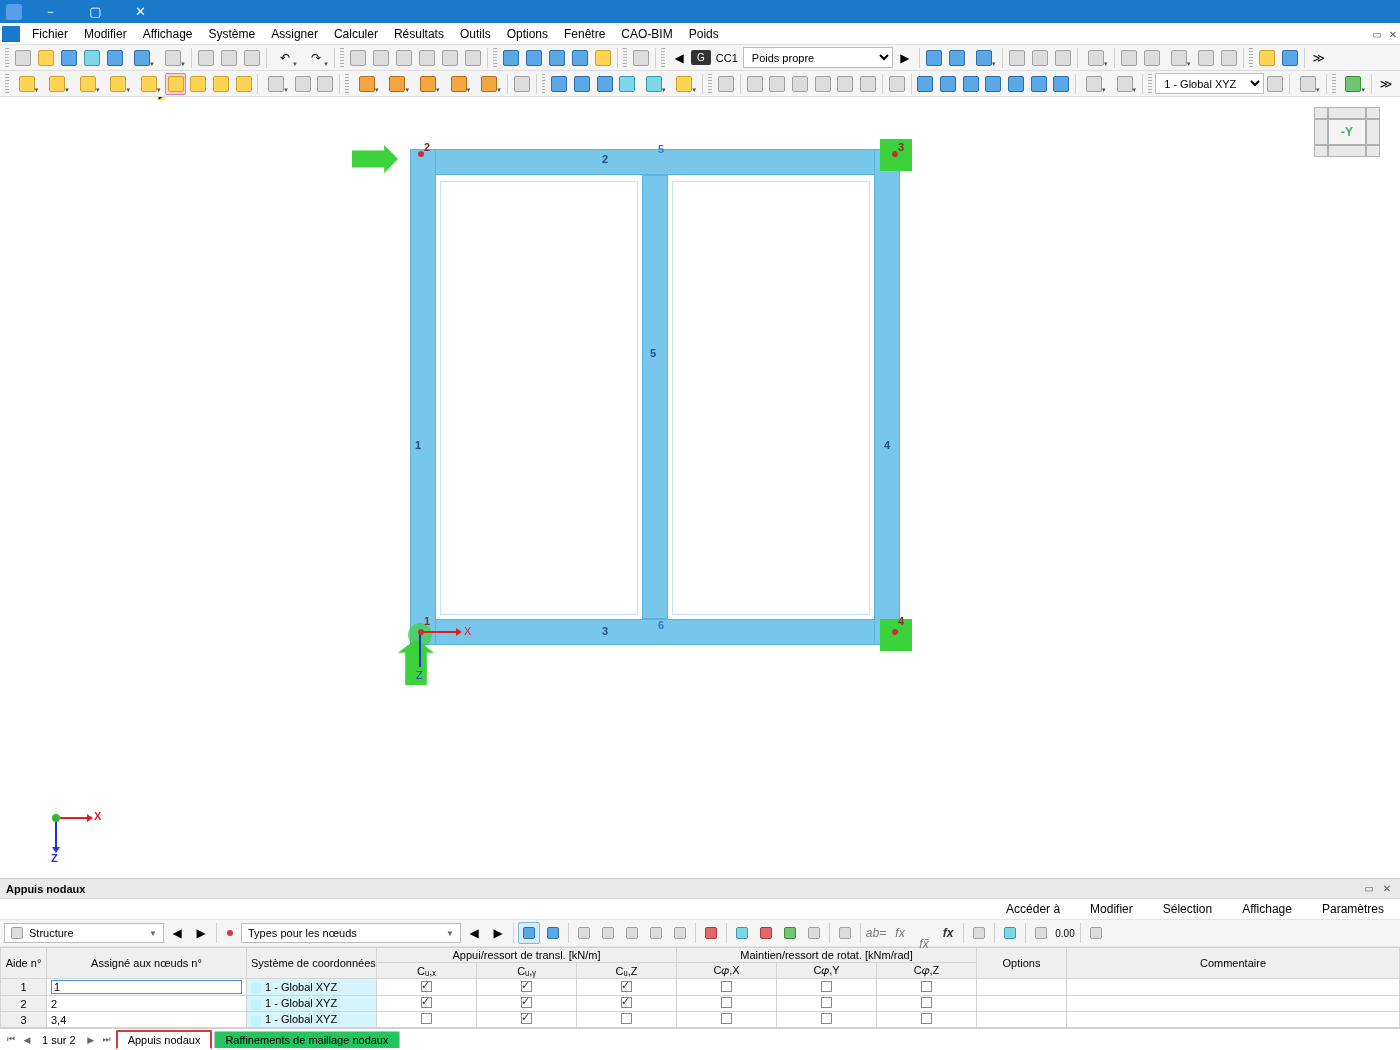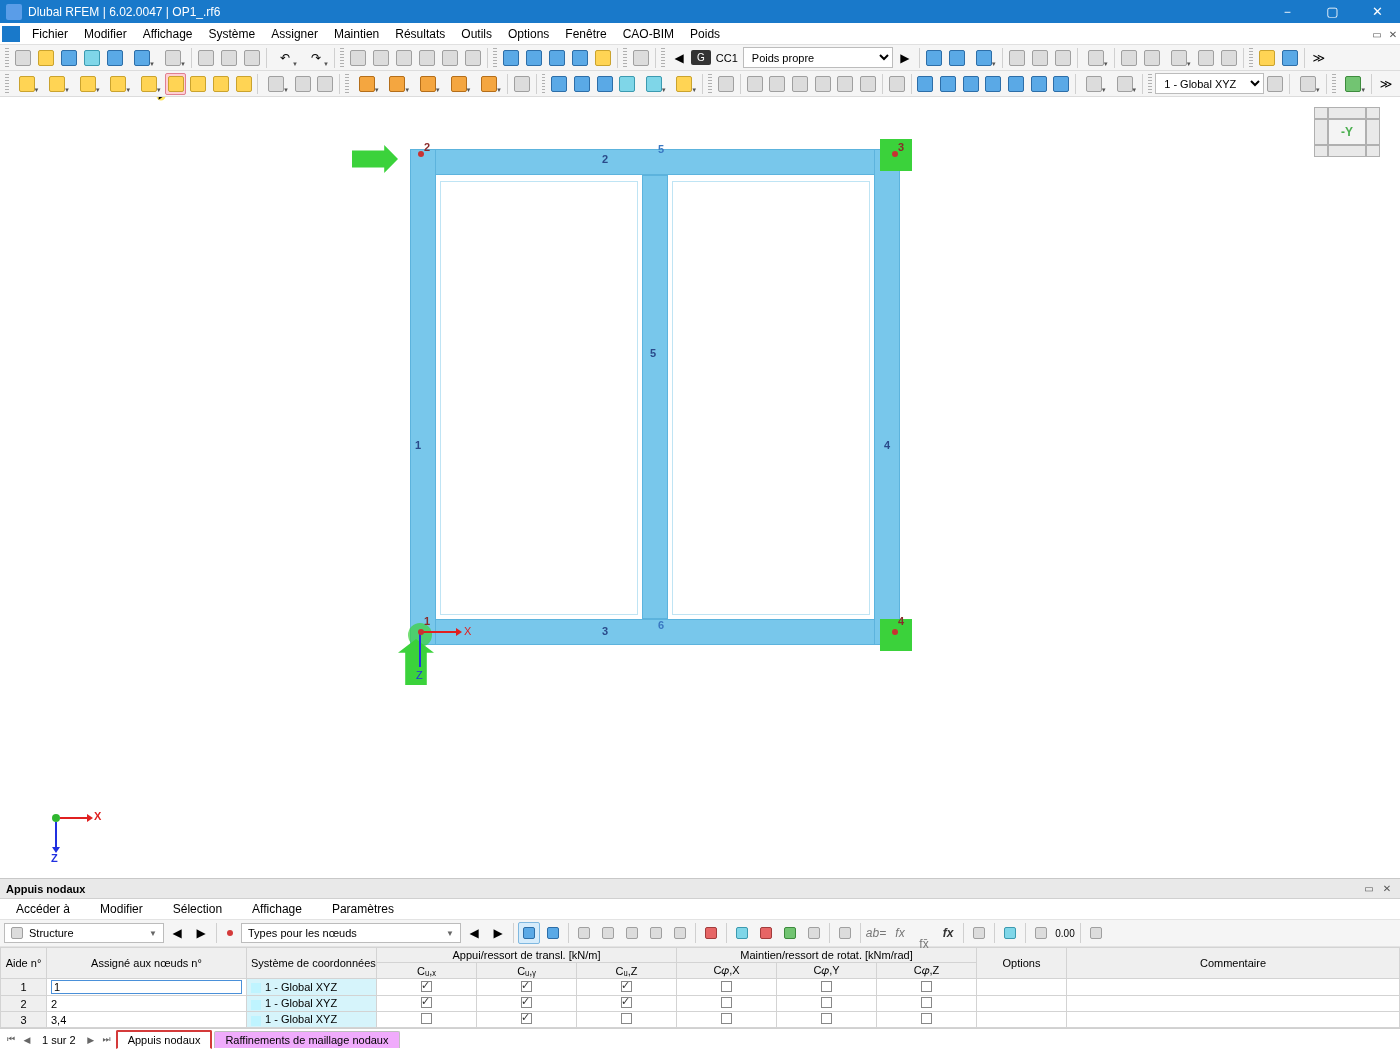--- a/index.html
+++ b/index.html
@@ -70,21 +70,21 @@
 .node-lbl{ position:absolute; font-size:11px; color:#8a2a2a; font-weight:bold;}
 .memb-lbl{ position:absolute; font-size:11px; color:#2a4a8a; font-weight:bold;}
 .sup-green{ background:#3bd23b;}
 .axis-red{ color:#e02020;} .axis-blue{ color:#2030e0;}
 
 
 .dock-panel { border-top:1px solid #c8c8c8; display:flex; flex-direction:column; }
 .dock-header { background:#e9e9e9; height:20px; display:flex; align-items:center; padding:0 6px; font-size:12px; border-bottom:1px solid #d0d0d0;}
 .dock-header .sp { flex:1;}
 .dock-header .wbtn{ width:14px; text-align:center; color:#555; font-size:10px; margin-left:4px;}
-.dock-menu { height:20px; display:flex; align-items:center; gap:14px; padding:2px 8px; font-size:12px;}
+.dock-menu { height:20px; display:flex; align-items:center; gap:14px; padding:2px 8px; font-size:12px;justify-content:flex-end;}
 .dock-tools { height:28px; background:#f5f5f5; display:flex; align-items:center; padding:0 4px; gap:2px; border-top:1px solid #e3e3e3;border-bottom:1px solid #e3e3e3;}
 .dock-tools .sel { height:20px; border:1px solid #bcbcbc; background:#fff; padding:0 6px; display:flex; align-items:center; gap:6px;}
 .dock-tools .tb-btn.on{ background:#d6ecfb; border-color:#7fb8e0;}
 
 
 .grid { flex:1; overflow:auto; font-size:11px; }
 table { border-collapse:collapse; width:100%; table-layout:fixed;}
 th, td { border:1px solid #d3d3d3; padding:1px 4px; height:15px; white-space:nowrap; overflow:hidden; }
 th { background:#efefef; font-weight:normal; text-align:center; }
 th.group { background:#efefef; }
@@ -92,57 +92,56 @@
 td.cell-center{ text-align:center;}
 td.cs{ background:#d6f4fb;}
 input.cellin{ width:100%; border:1px solid #4a90d9; background:#fff; padding:0 2px; height:14px; font-size:11px;}
 .chk { display:inline-block; width:11px; height:11px; border:1px solid #888; background:#fff; position:relative;}
 .chk.on::after{ content:"✓"; position:absolute; left:-1px; top:-3px; font-size:11px; color:#333;}
 
 
 .sheet-row { height:22px; border-top:1px solid #d0d0d0; display:flex; align-items:center; padding:0 4px; gap:2px;}
 .sheet-nav{ width:14px; height:16px; display:flex;align-items:center;justify-content:center;color:#666; font-size:9px;}
 .sheet-info{ padding:0 6px; font-size:11px;}
-.sheet-tab{ padding:2px 10px; border:1px solid #c0c0c0; border-bottom:none; background:#f0abfc; font-size:11px; border-radius:2px 2px 0 0;}
+.sheet-tab{ padding:2px 10px; border:1px solid #c0c0c0; border-bottom:none; background:#22c55e; font-size:11px; border-radius:2px 2px 0 0;}
 .sheet-tab.active{ background:#fff; border:2px solid #d43a3a; border-bottom:1px solid #fff;}
 
 
 .status-bar{ height:22px; border-top:1px solid #c8c8c8; display:flex; align-items:center; font-size:11px; background:#f5f5f5;}
 .status-bar .sp{flex:1;}
 .status-bar .pill{ border:1px solid #c8c8c8; background:#fff; padding:1px 6px; margin:0 1px;}
 .status-bar .seg{ padding:0 8px; border-left:1px solid #d0d0d0; height:100%; display:flex; align-items:center;}
 
 
 .cursor-spark{ position:absolute; width:26px; height:26px; pointer-events:none;}
 .cursor-spark::before{content:""; position:absolute; inset:0; background: radial-gradient(circle,#ffe760 0 4px, transparent 5px); }
 .cursor-spark::after{content:"➤"; position:absolute; left:8px; top:6px; color:#000; font-size:12px; transform:rotate(120deg);}
 </style>
 </head>
 <body>
 
 <div class="layout-col">
 
 <div class="title-bar">
   <span class="icon"></span>
-  <span class="title-text">Dlubal RFEM | 6.02.0047 | OP1_.rf6</span>
   <div class="win-btns">
     <div class="win-btn">－</div>
     <div class="win-btn">▢</div>
     <div class="win-btn close">✕</div>
   </div>
 </div>
 
 <div class="menu-bar">
   <span class="app-icon"></span>
   <span class="menu-item">Fichier</span>
   <span class="menu-item">Modifier</span>
   <span class="menu-item">Affichage</span>
   <span class="menu-item">Système</span>
   <span class="menu-item">Assigner</span>
-  <span class="menu-item">Maintien</span>
+  <span class="menu-item">Calculer</span>
   <span class="menu-item">Résultats</span>
   <span class="menu-item">Outils</span>
   <span class="menu-item">Options</span>
   <span class="menu-item">Fenêtre</span>
   <span class="menu-item">CAO-BIM</span>
   <span class="menu-item">Poids</span>
   <span class="spacer"></span>
   <span class="mdi-btns"><span>▭</span><span>✕</span></span>
 </div>
 
@@ -601,21 +600,21 @@
     <span class="tb-btn">
           <span class="ico ic-gray" style="width:12px;height:12px;"></span>
         </span>
     <span class="tb-sep"></span>
     <span class="tb-btn">
           <span class="ico ic-gray" style="width:12px;height:12px;"></span>
         </span>
     <span class="tb-sep"></span>
     <span class="tb-btn" style="font-style:italic;color:#777;">ab=</span>
     <span class="tb-btn" style="font-style:italic;color:#777;">fx</span>
-    <span class="tb-btn" style="color:#777;margin-top:22px;">fx̄</span>
+    <span class="tb-btn" style="font-style:italic;color:#777;margin-top:22px;">fx̄</span>
     <span class="tb-btn" style="font-style:italic;color:#333;font-weight:bold;">fx</span>
     <span class="tb-sep"></span>
     <span class="tb-btn">
           <span class="ico ic-gray" style="width:12px;height:12px;"></span>
         </span>
     <span class="tb-sep"></span>
     <span class="tb-btn">
           <span class="ico ic-cyan" style="width:12px;height:12px;"></span>
         </span>
     <span class="tb-sep"></span>

